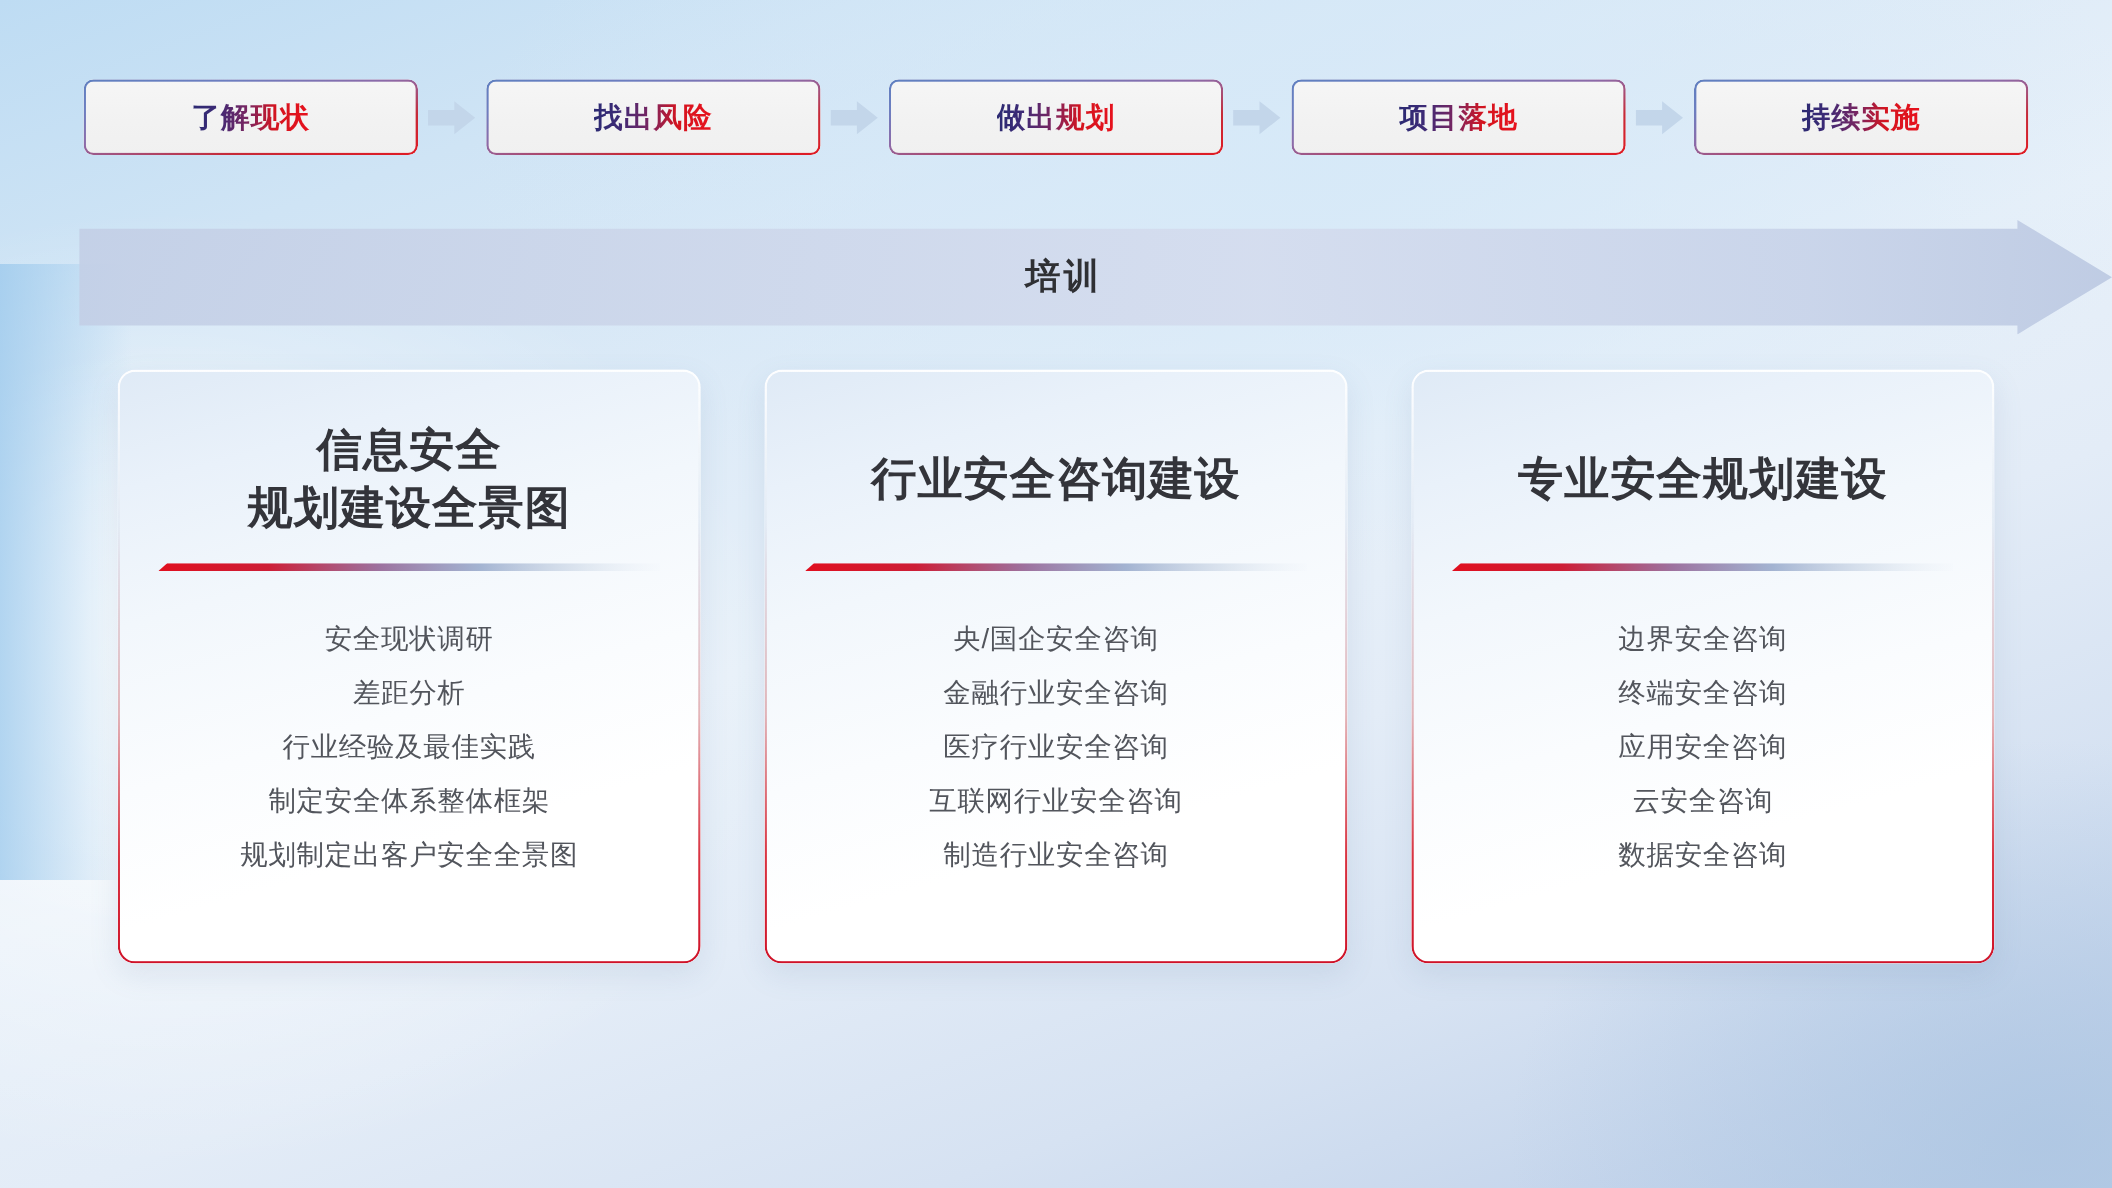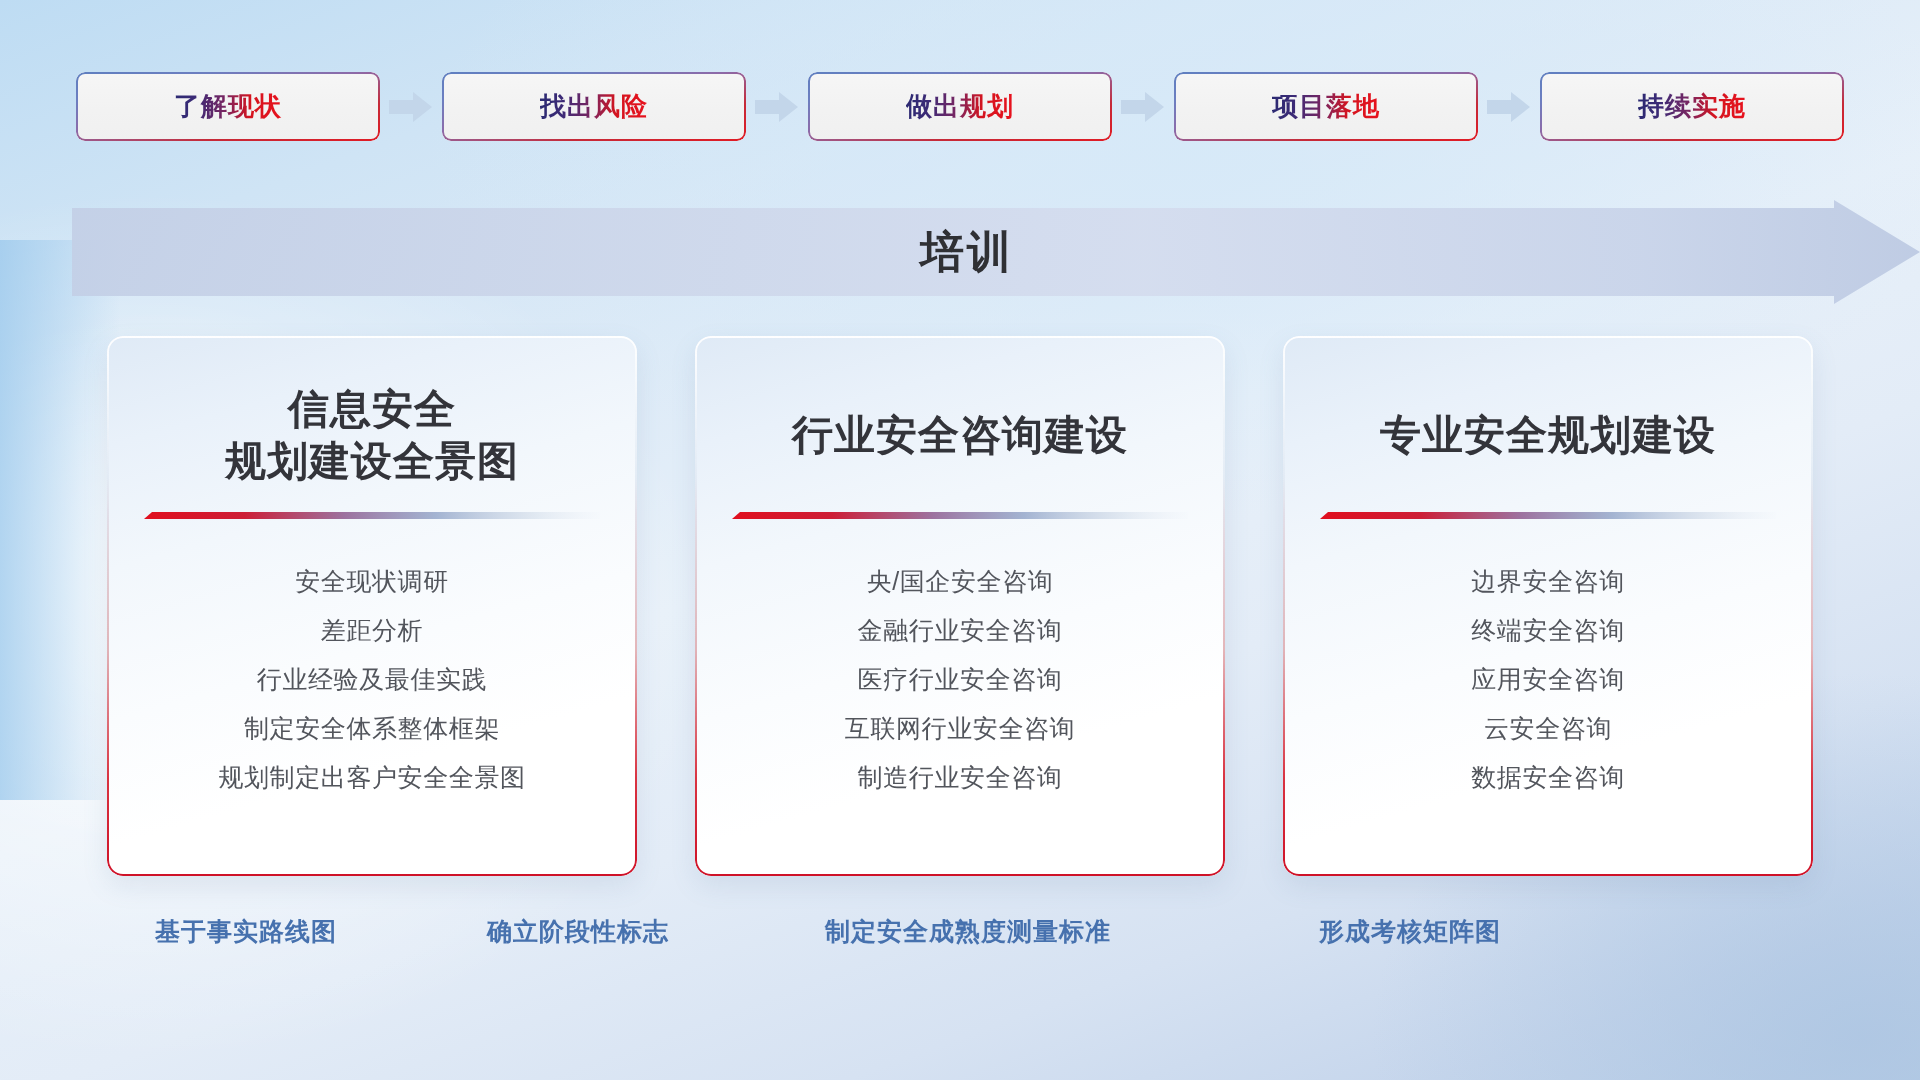--- a/index.html
+++ b/index.html
@@ -119,21 +119,21 @@
   }
   .banner svg { display: block; }
   .banner-label {
     position: absolute;
     left: 0; top: 0;
     width: 1790px;
     height: 104px;
     display: flex;
     align-items: center;
     justify-content: center;
-    font-size: 44px;
+    font-size: 32px;
     font-weight: 700;
     color: #2f3034;
     letter-spacing: 3px;
   }
 
   
   .cards {
     position: absolute;
     left: 0; top: 336px;
     width: 1920px;
@@ -376,20 +376,14 @@
       <ul class="card-list">
         <li>边界安全咨询</li>
         <li>终端安全咨询</li>
         <li>应用安全咨询</li>
         <li>云安全咨询</li>
         <li>数据安全咨询</li>
       </ul>
     </div>
   </div>
 
-  <div class="footer-tags">
-    <div class="footer-tag" style="left:246px">基于事实路线图</div>
-    <div class="footer-tag" style="left:578px">确立阶段性标志</div>
-    <div class="footer-tag" style="left:968px">制定安全成熟度测量标准</div>
-    <div class="footer-tag" style="left:1410px">形成考核矩阵图</div>
-  </div>
 
 </div>
 
 </body></html>

